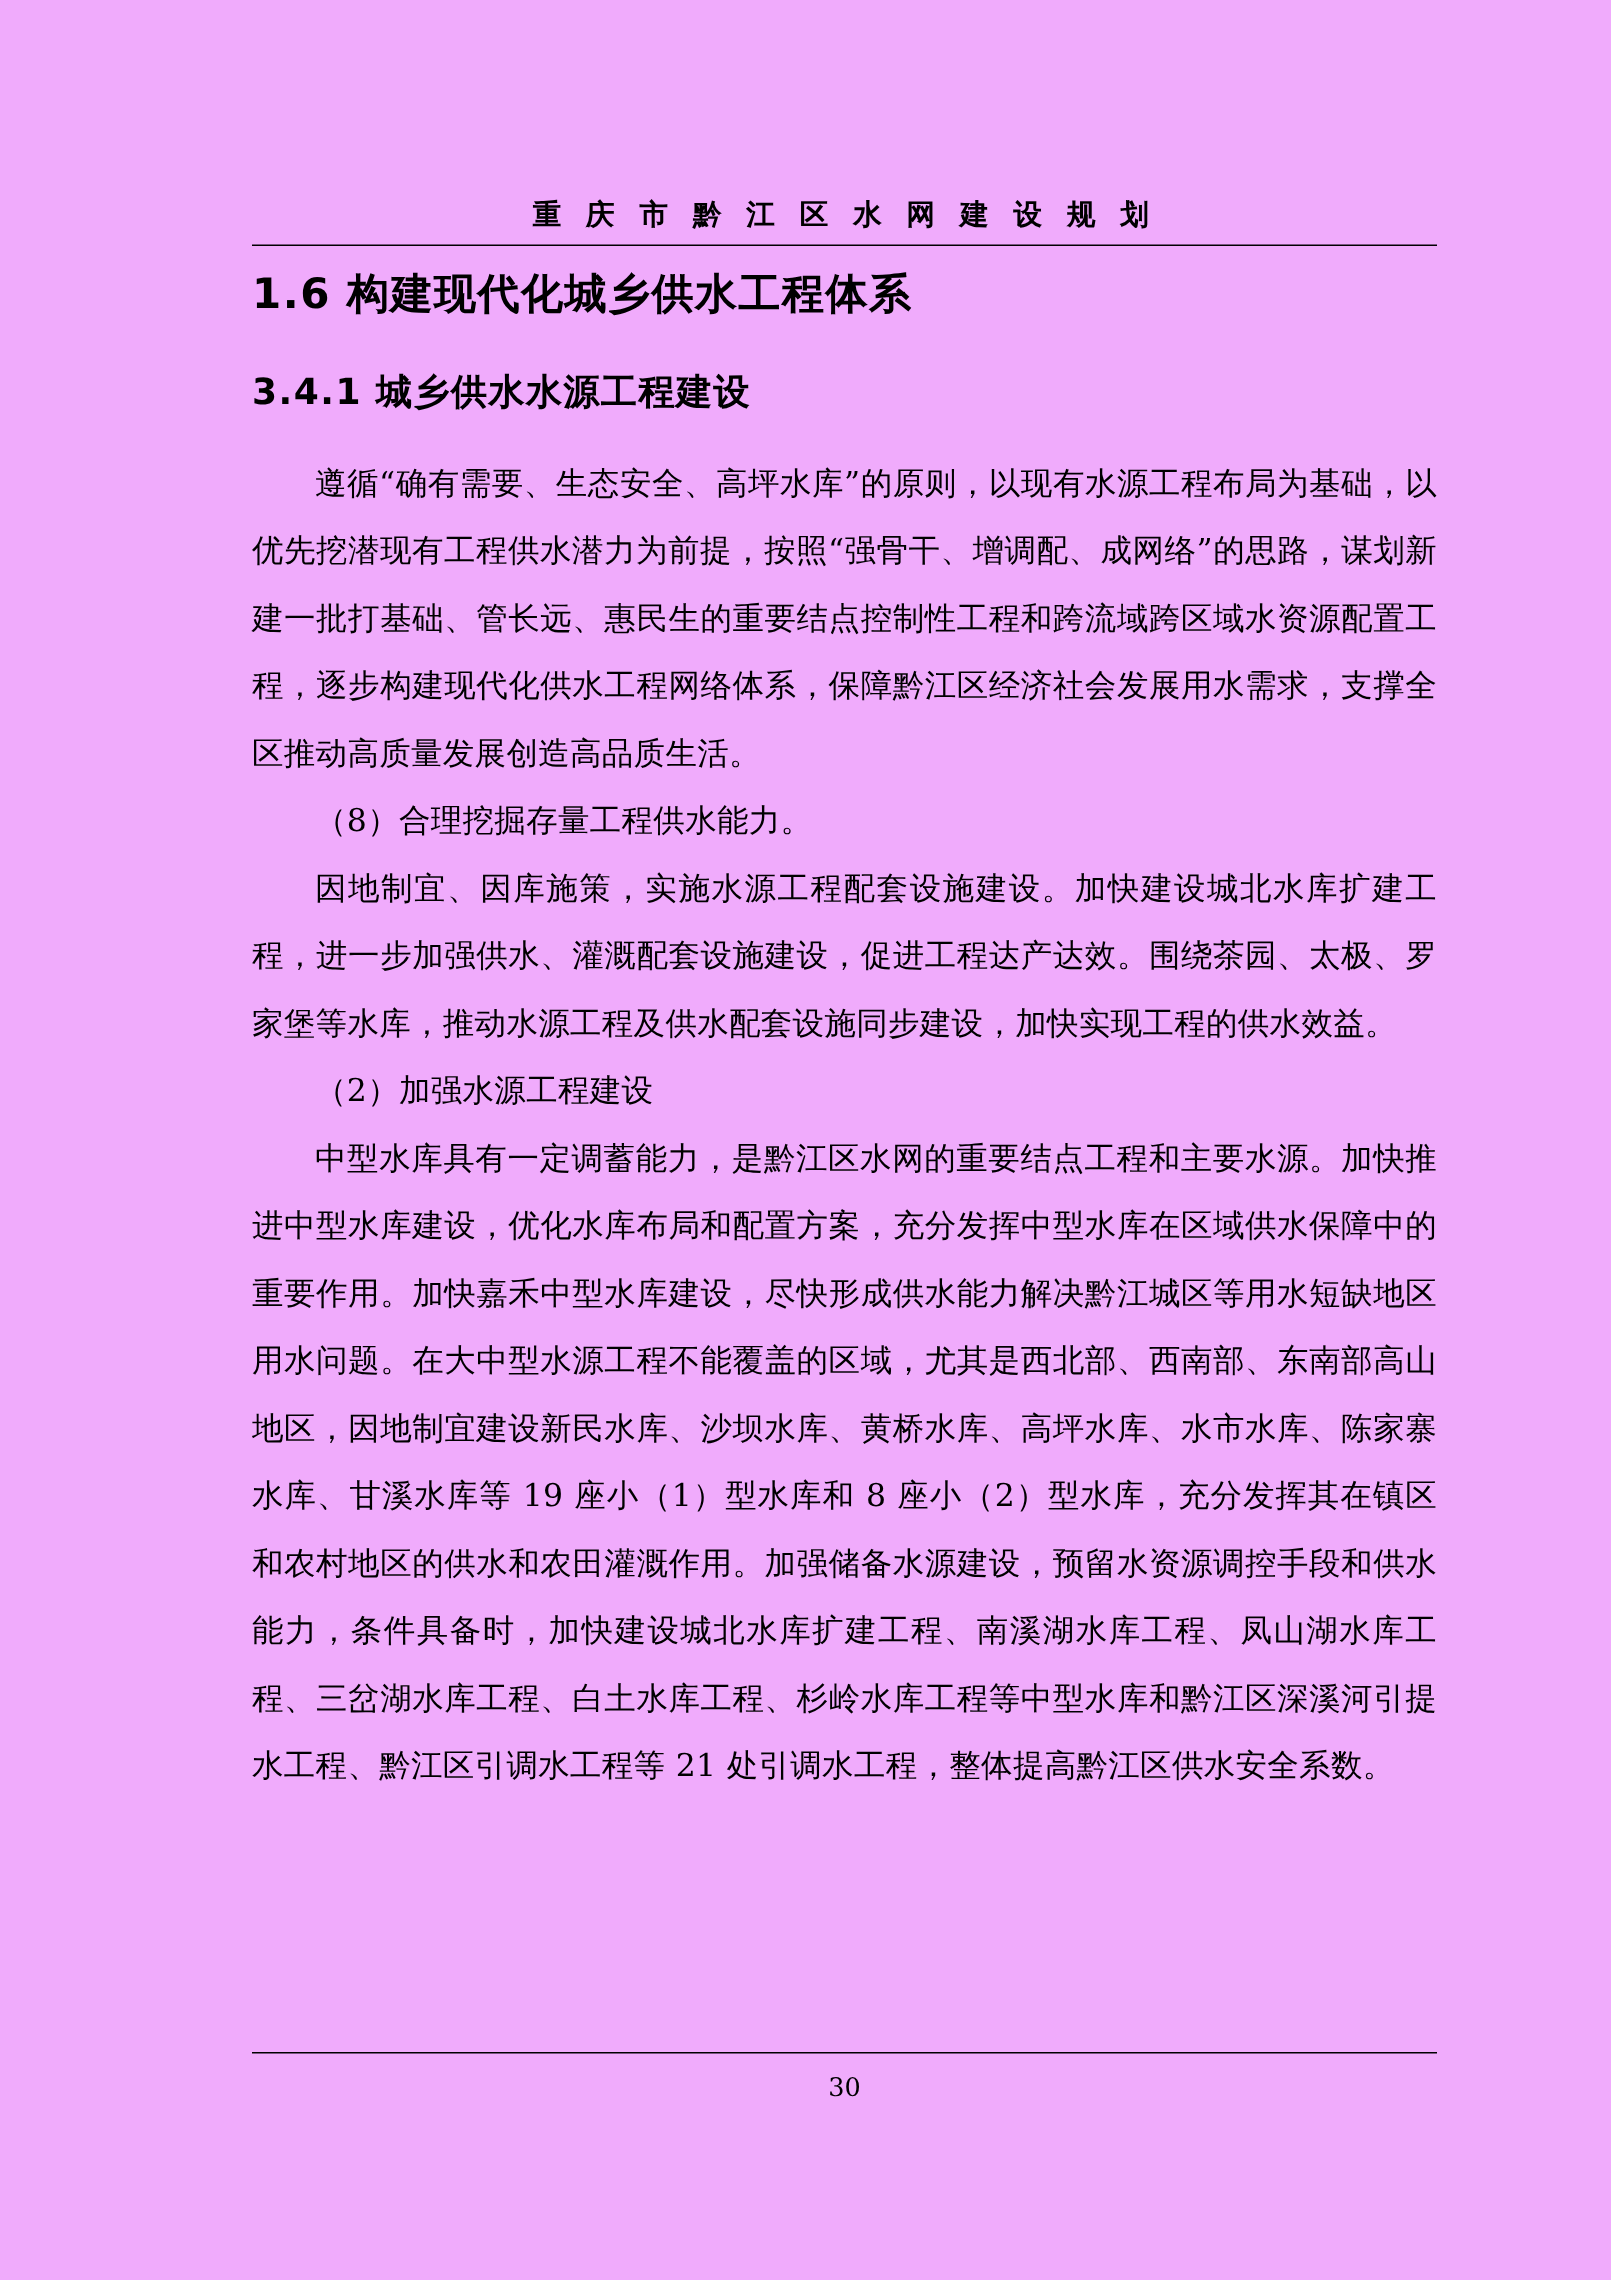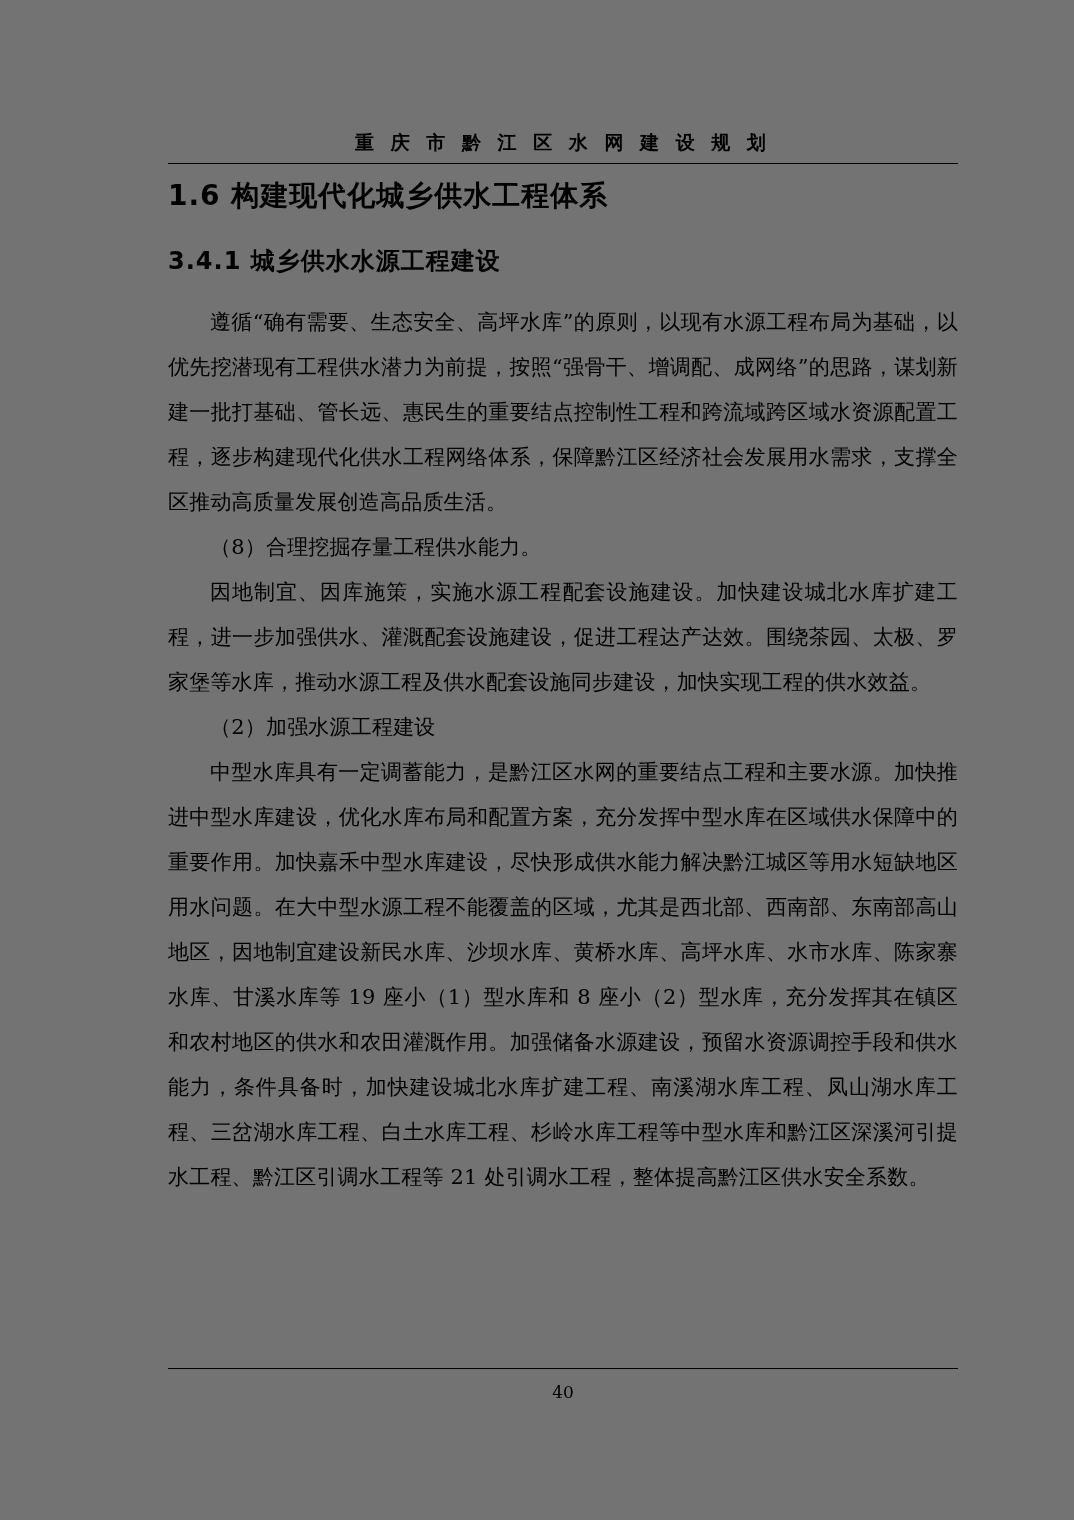--- a/index.html
+++ b/index.html
@@ -13,21 +13,21 @@
     font-family: "DejaVu Serif", "Liberation Serif", serif;
     color: #000000;
     position: relative;
   }
   .page {
     position: absolute;
     left: 0;
     top: 0;
     width: 1074px;
     height: 1520px;
-    background: #737373;
+    background: #f0abfc;
   }
   .content {
     position: absolute;
     left: 168px;
     top: 0;
     width: 790px;
     height: 1520px;
   }
   
   .header-block {
@@ -122,14 +122,14 @@
       <p class="para">遵循“确有需要、生态安全、高坪水库”的原则，以现有水源工程布局为基础，以优先挖潜现有工程供水潜力为前提，按照“强骨干、增调配、成网络”的思路，谋划新建一批打基础、管长远、惠民生的重要结点控制性工程和跨流域跨区域水资源配置工程，逐步构建现代化供水工程网络体系，保障黔江区经济社会发展用水需求，支撑全区推动高质量发展创造高品质生活。</p>
       <p class="para">（8）合理挖掘存量工程供水能力。</p>
       <p class="para">因地制宜、因库施策，实施水源工程配套设施建设。加快建设城北水库扩建工程，进一步加强供水、灌溉配套设施建设，促进工程达产达效。围绕茶园、太极、罗家堡等水库，推动水源工程及供水配套设施同步建设，加快实现工程的供水效益。</p>
       <p class="para">（2）加强水源工程建设</p>
       <p class="para">中型水库具有一定调蓄能力，是黔江区水网的重要结点工程和主要水源。加快推进中型水库建设，优化水库布局和配置方案，充分发挥中型水库在区域供水保障中的重要作用。加快嘉禾中型水库建设，尽快形成供水能力解决黔江城区等用水短缺地区用水问题。在大中型水源工程不能覆盖的区域，尤其是西北部、西南部、东南部高山地区，因地制宜建设新民水库、沙坝水库、黄桥水库、高坪水库、水市水库、陈家寨水库、甘溪水库等 19 座小（1）型水库和 8 座小（2）型水库，充分发挥其在镇区和农村地区的供水和农田灌溉作用。加强储备水源建设，预留水资源调控手段和供水能力，条件具备时，加快建设城北水库扩建工程、南溪湖水库工程、凤山湖水库工程、三岔湖水库工程、白土水库工程、杉岭水库工程等中型水库和黔江区深溪河引提水工程、黔江区引调水工程等 21 处引调水工程，整体提高黔江区供水安全系数。</p>
     </div>
 
   </div>
 
   <div class="footer-rule"></div>
-  <div class="footer-num">40</div>
+  <div class="footer-num">30</div>
 </div>
 
 </body></html>

